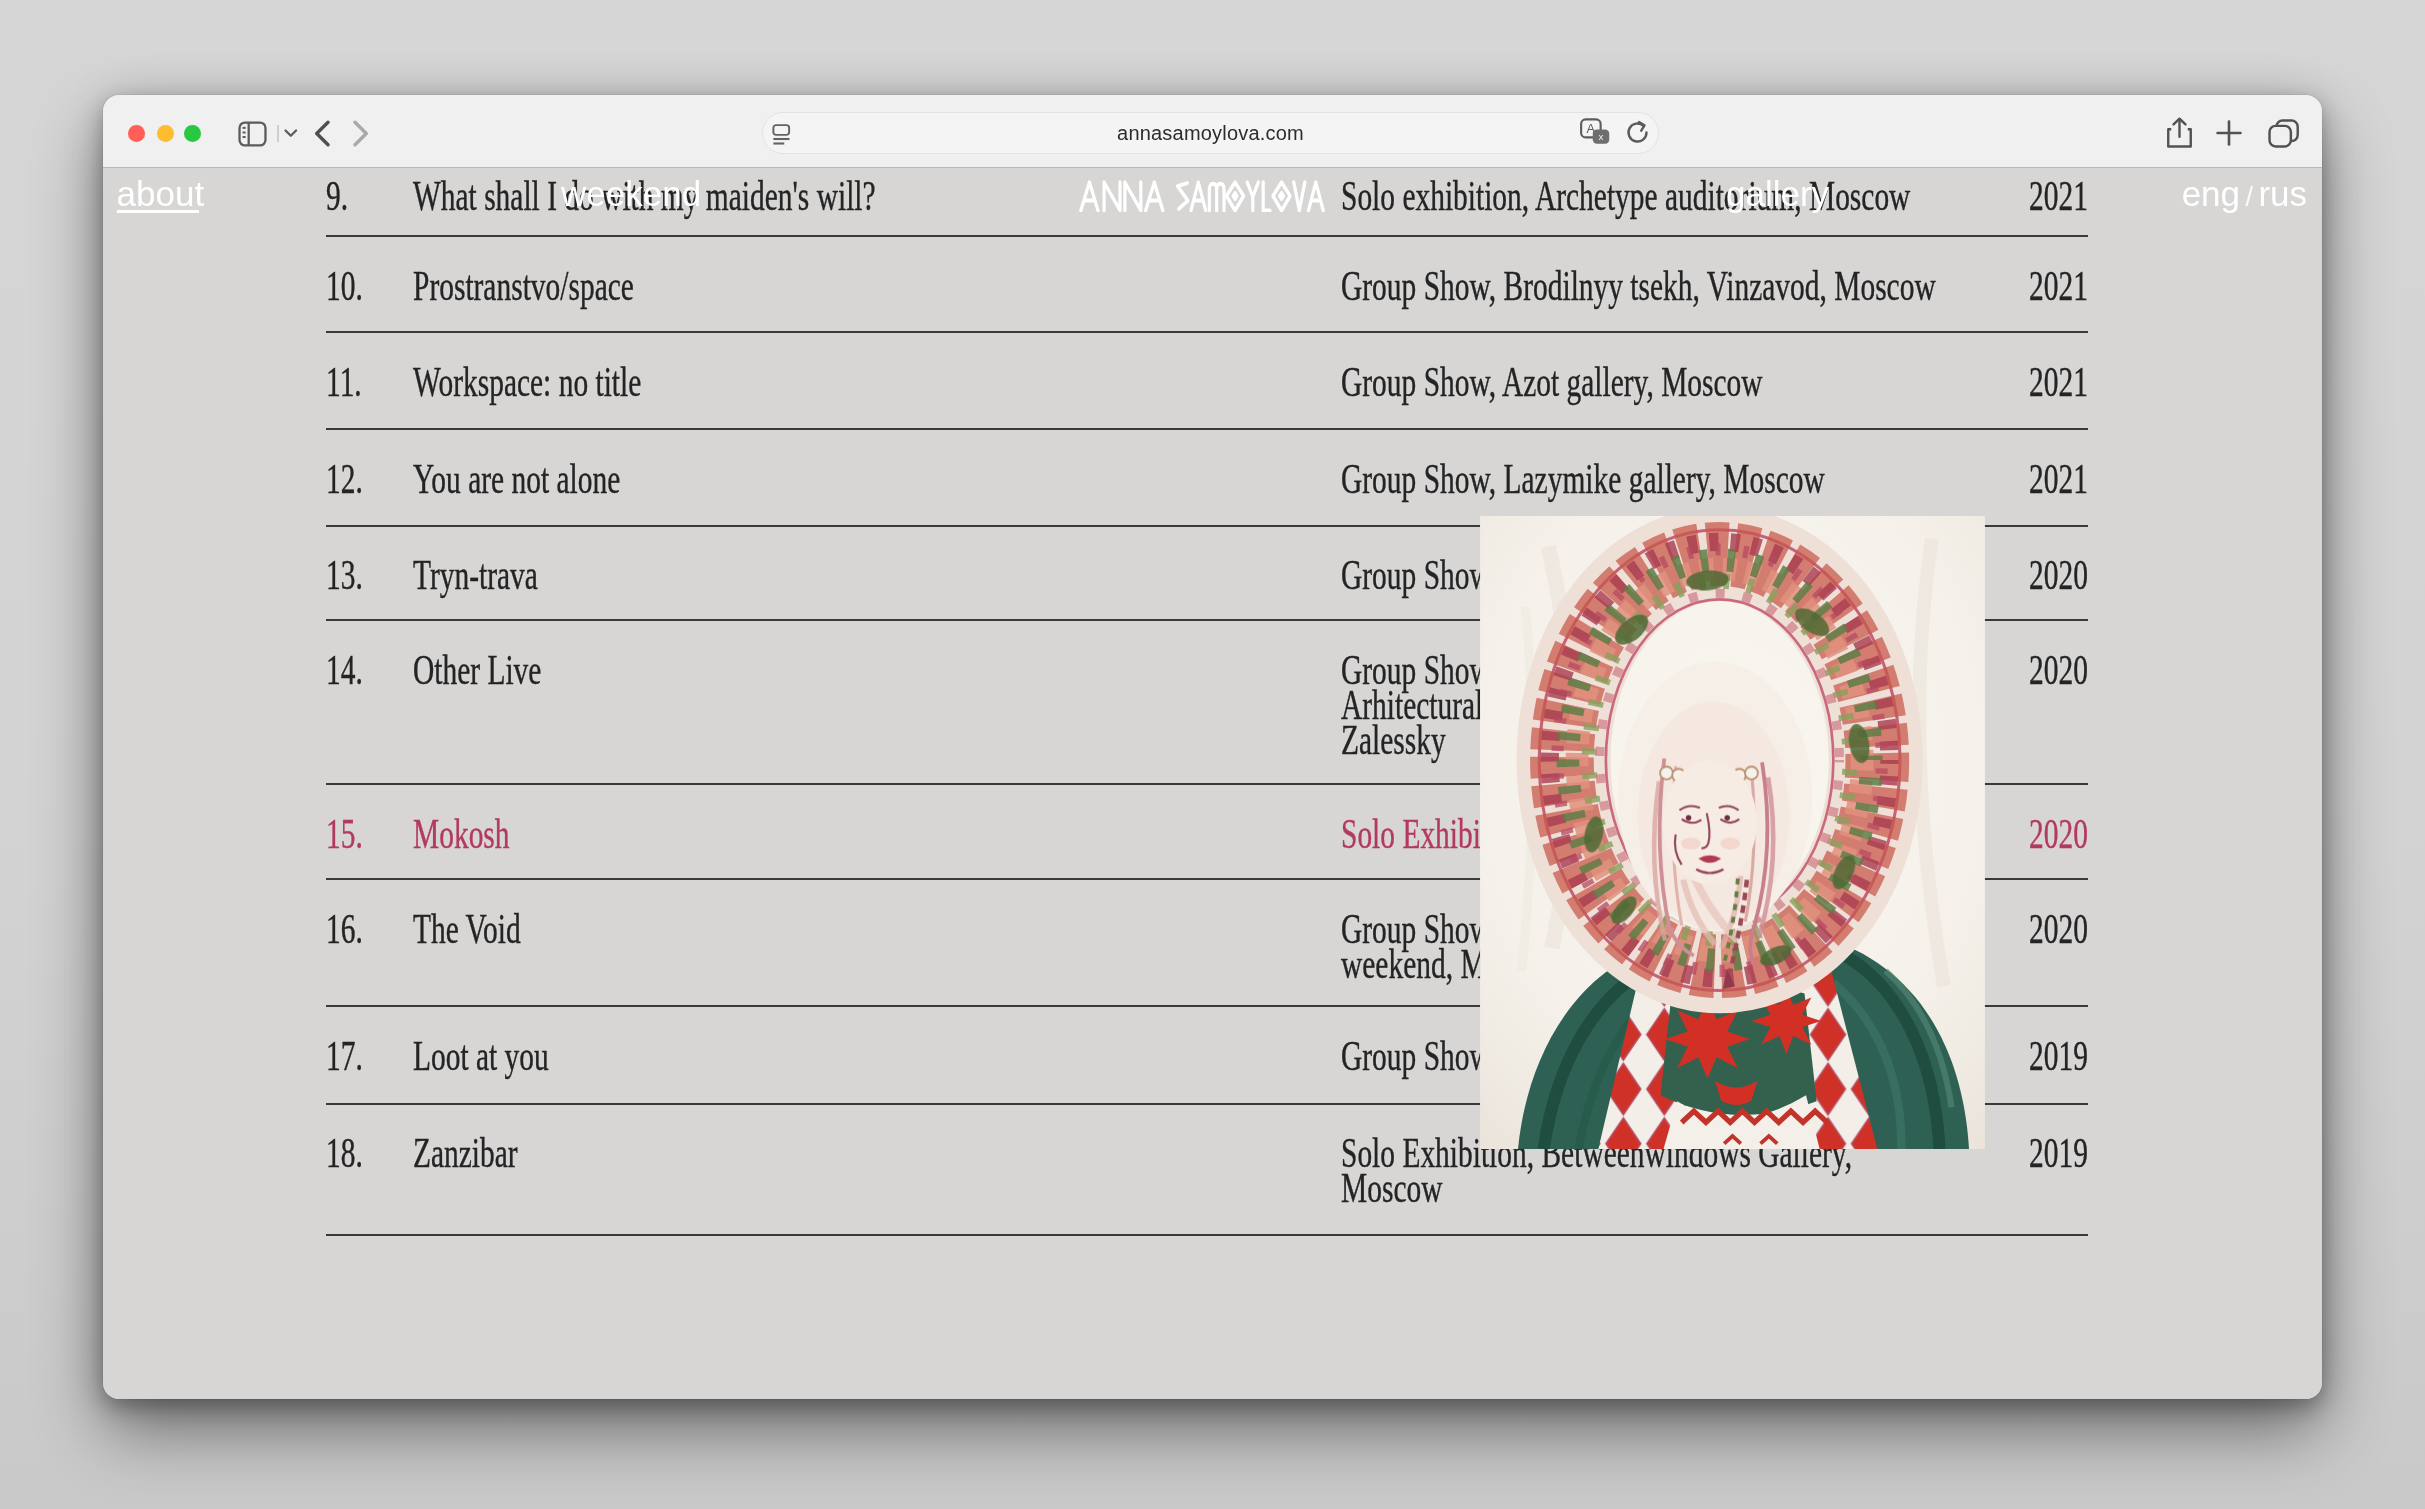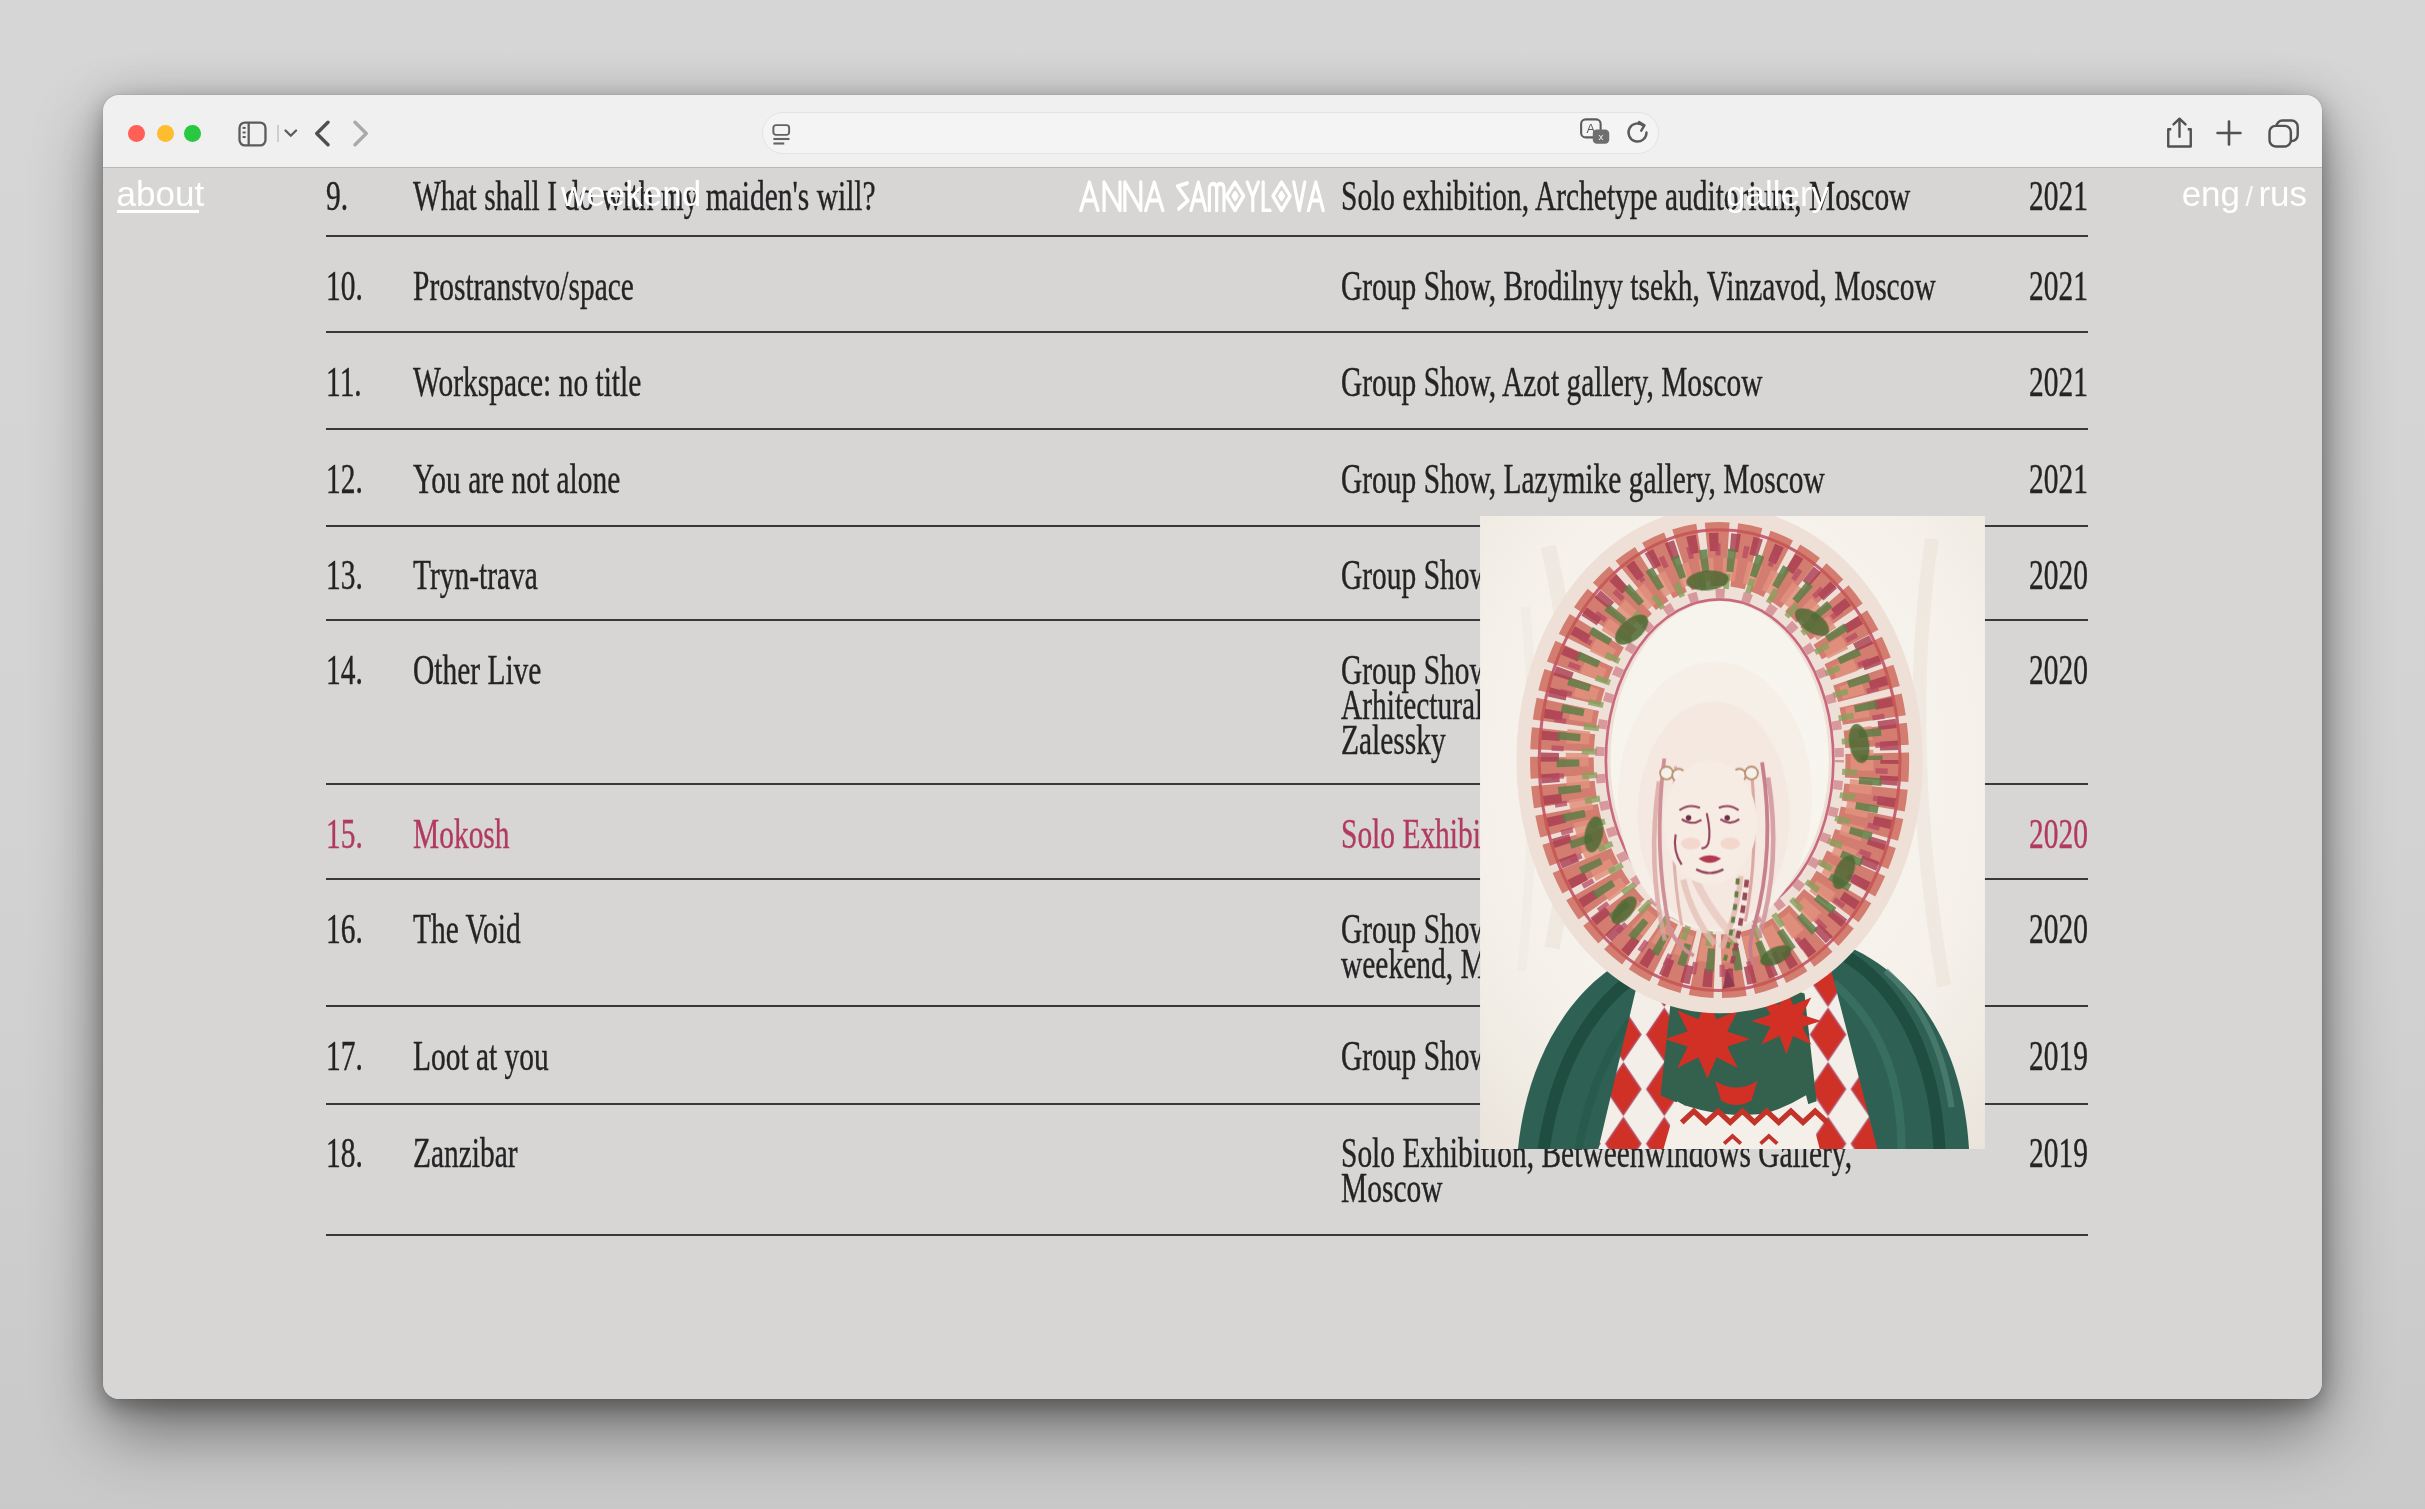--- a/index.html
+++ b/index.html
@@ -36,20 +36,21 @@
       </svg>
 <svg style="position:absolute;left:248px;top:25px" width="20" height="27" viewBox="0 0 26 36">
         <polyline points="5,3 20,18 5,33" fill="none" stroke="#aaa9a8" stroke-width="4.5" stroke-linecap="round" stroke-linejoin="round"></polyline>
       </svg>
 <div style="position:absolute;left:659px;top:16.7px;width:897px;height:42px;background:#f5f4f4;border:1.5px solid #e4e3e2;border-radius:21px;box-sizing:border-box;"></div>
 <svg style="position:absolute;left:669px;top:29px" width="26" height="21" viewBox="0 0 34 28">
         <rect x="1.5" y="1.5" width="21" height="13" rx="3.5" fill="none" stroke="#636362" stroke-width="2.6"></rect>
         <line x1="1.5" y1="20" x2="23" y2="20" stroke="#636362" stroke-width="2.8"></line>
         <line x1="1.5" y1="26" x2="16" y2="26" stroke="#636362" stroke-width="2.8"></line>
       </svg>
+<div style="position:absolute;left:659px;top:26.5px;width:897px;text-align:center;font-size:20px;color:#2c2c2c;letter-spacing:0.2px">annasamoylova.com</div>
 <svg style="position:absolute;left:1477px;top:23px" width="30" height="29" viewBox="0 0 40 38">
         <rect x="1.5" y="1.5" width="26" height="24" rx="6" fill="none" stroke="#5b5b5b" stroke-width="2.8"></rect>
         <text x="14.5" y="20" font-size="17" fill="#5b5b5b" text-anchor="middle" font-family="Liberation Sans">A</text>
         <rect x="17" y="15" width="22" height="19" rx="5.5" fill="#6e6e6e"></rect>
         <text x="28" y="29" font-size="13" fill="#f1f0f0" text-anchor="middle" font-family="Liberation Sans">x</text>
       </svg>
 <svg style="position:absolute;left:1521px;top:23.5px" width="27" height="27" viewBox="0 0 36 36">
         <path d="M30,18 a12,12 0 1,1 -4.1,-9" fill="none" stroke="#5b5b5b" stroke-width="3.2" stroke-linecap="round"></path>
         <polyline points="20,4 27.3,8.4 23,15.5" fill="none" stroke="#5b5b5b" stroke-width="3.2" stroke-linecap="round" stroke-linejoin="round"></polyline>
       </svg>

